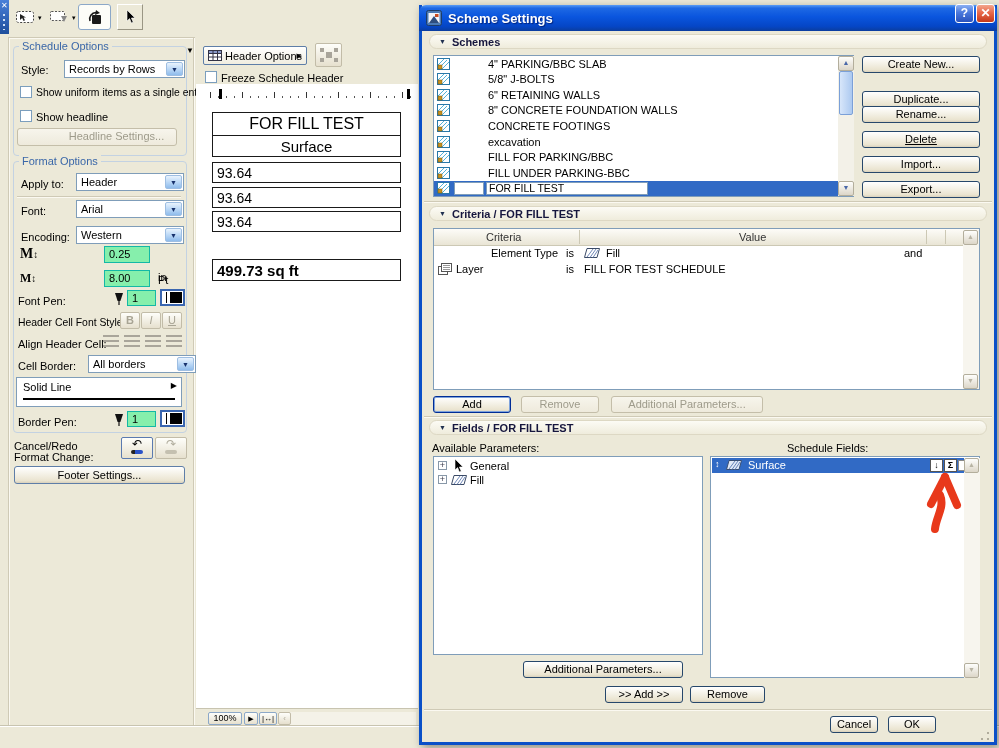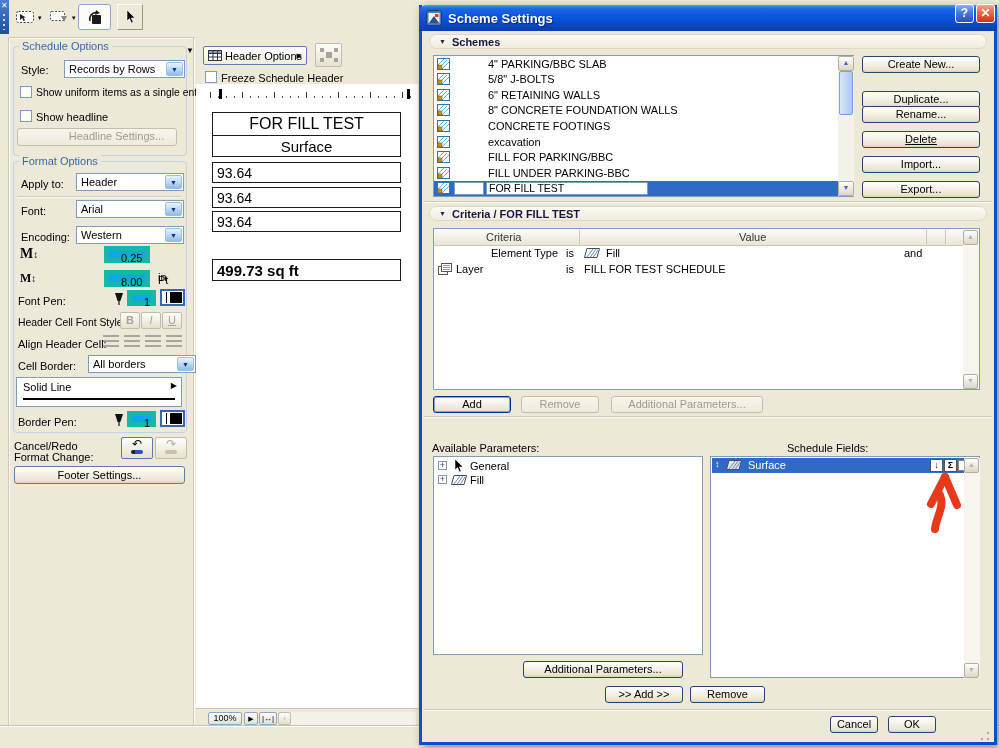--- a/index.html
+++ b/index.html
@@ -10,22 +10,22 @@
   .xbtn{position:absolute;border:1px solid #26476B;border-radius:3px;text-align:center;
         background:linear-gradient(180deg,#FFFFFF,#F4F1E6 45%,#EAE4D0 85%,#D9D1BC);
         font-size:11px;line-height:15px;color:#000;box-sizing:border-box;}
   .xbtn.dis{color:#9E9B8B;border-color:#C4BEA9;background:linear-gradient(180deg,#F7F5EC,#EEEADC);}
   .xbtn.def{box-shadow:inset 0 0 0 1px #7FA3DC;border-color:#002D96;}
   .combo{position:absolute;background:#fff;border:1px solid #7F9DB9;box-sizing:border-box;}
   .combo .cv{position:absolute;left:4px;top:2px;white-space:nowrap;font-size:11px;}
   .combo .ca{position:absolute;right:1px;top:1px;bottom:1px;width:15px;border:1px solid #9EBEE2;border-radius:2px;
              background:linear-gradient(180deg,#E9F3FD,#C0DBF7 45%,#8FBCEC);
              color:#17316C;font-size:7px;line-height:13px;text-align:center;}
-  .fld{position:absolute;background:#0ea5e9;border:5px solid #14b8a6;box-sizing:border-box;
-       font-size:11px;padding:1px 0 0 12px;}
+  .fld{position:absolute;background:#86efac;border:1px solid #14b8a6;box-sizing:border-box;
+       font-size:11px;padding:1px 0 0 4px;}
   .cb{position:absolute;width:12px;height:12px;background:#fff;border:1px solid #7B9EBD;box-sizing:border-box;}
   .lbl{position:absolute;white-space:nowrap;}
   .grp{position:absolute;border:1px solid #C3D2E2;border-radius:4px;}
   .gtit{position:absolute;background:#ECE9D8;color:#3A67A8;padding:0 3px;white-space:nowrap;}
   .groove{position:absolute;height:0;border-top:1px solid #CFCAB6;border-bottom:1px solid #FBF9F1;}
   .vgroove{position:absolute;width:0;border-left:1px solid #CFCAB6;border-right:1px solid #FBF9F1;}
   .wbox{position:absolute;background:#fff;border:1px solid #7F9DB9;box-sizing:border-box;}
   
   .sbv{position:absolute;width:16px;background:#F3F1E8;}
   .sbb{position:absolute;left:0;width:16px;height:15px;border:1px solid #B3AE9C;border-radius:2px;box-sizing:border-box;
@@ -434,20 +434,24 @@
       <div class="sbb" style="top:0;width:15px;color:#B8B4A4;">▲</div>
       <div class="sbb" style="top:144px;width:15px;color:#B8B4A4;">▼</div>
     </div>
   </div>
 
   <div class="xbtn def" style="left:433px;top:396px;width:78px;height:17px;">Add</div>
   <div class="xbtn dis" style="left:521px;top:396px;width:78px;height:17px;">Remove</div>
   <div class="xbtn dis" style="left:611px;top:396px;width:152px;height:17px;">Additional Parameters...</div>
 
   <div class="groove" style="left:424px;top:416px;width:568px;"></div>
+  <div class="sect" style="left:429px;top:420px;width:558px;">
+    <span class="tri">▼</span>
+    <span>Fields /  FOR FILL TEST</span>
+  </div>
 
   <span class="lbl" style="left:432px;top:442px;">Available Parameters:</span>
   <span class="lbl" style="left:787px;top:442px;">Schedule Fields:</span>
 
   <div class="wbox" style="left:433px;top:456px;width:270px;height:199px;">
     <div class="abs" style="left:0;top:2px;width:268px;height:14px;">
       <div class="plus" style="left:4px;top:2px;">+</div>
       <svg width="10" height="14" style="position:absolute;left:20px;top:0">
           <use href="#i-cursor"></use>
         </svg>

